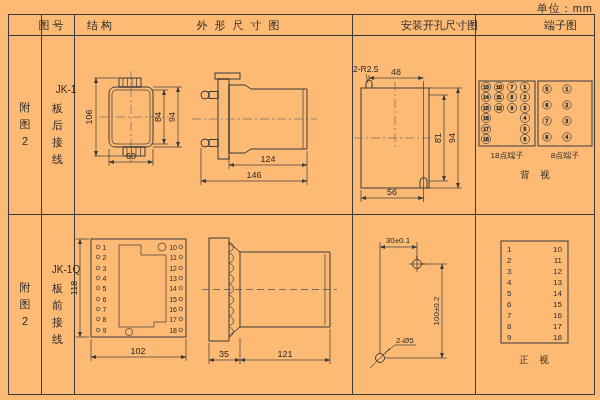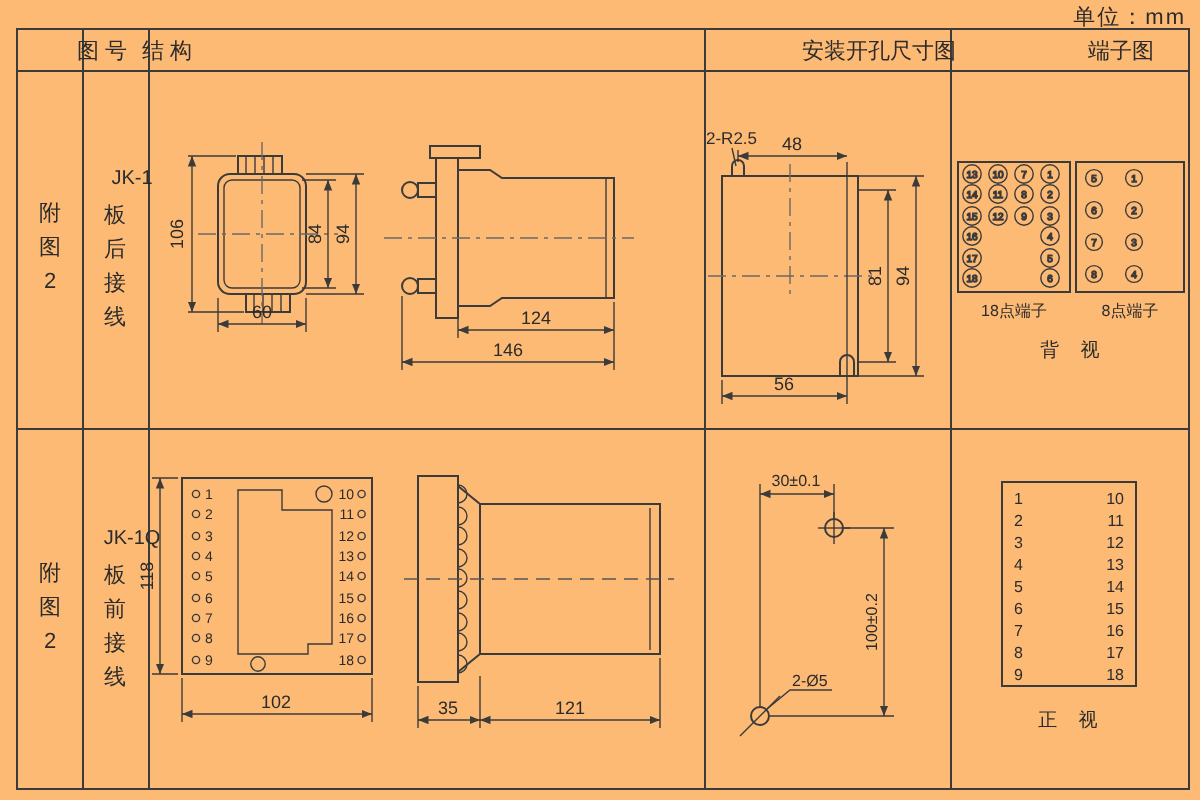--- a/index.html
+++ b/index.html
@@ -40,21 +40,22 @@
   <div class="tbl">
 
     <div class="vl" style="left:32px"></div>
     <div class="vl" style="left:65px"></div>
     <div class="vl" style="left:343px"></div>
     <div class="vl" style="left:466px"></div>
     <div class="hl" style="top:20px"></div>
     <div class="hl" style="top:199px"></div>
 
     <div class="hcell" style="left:0;width:32px">图 号</div>
-    <div class="hcell" style="left:32px;width:33px">结 构</div>
+    <div class="hcell" style="left:48px;width:33px">结 构</div>
+    <div class="hcell sp" style="left:65px;width:278px">外 形 尺 寸 图</div>
     <div class="hcell" style="left:466px;width:119px">端子图</div>
     <div class="hcell" style="left:343px;width:123px">安装开孔尺寸图</div>
 
     <div class="vcell" style="left:0;top:20px;width:32px;height:179px">
       <span>附</span>
       <span>图</span>
       <span>2</span>
     </div>
     <div class="vcell" style="left:32px;top:20px;width:33px;height:179px">
       <span class="model">JK-1</span>

